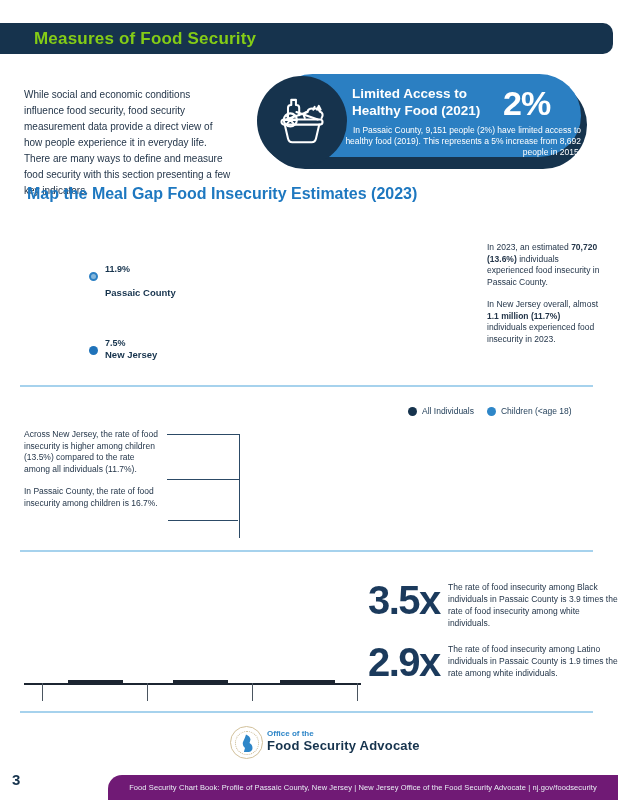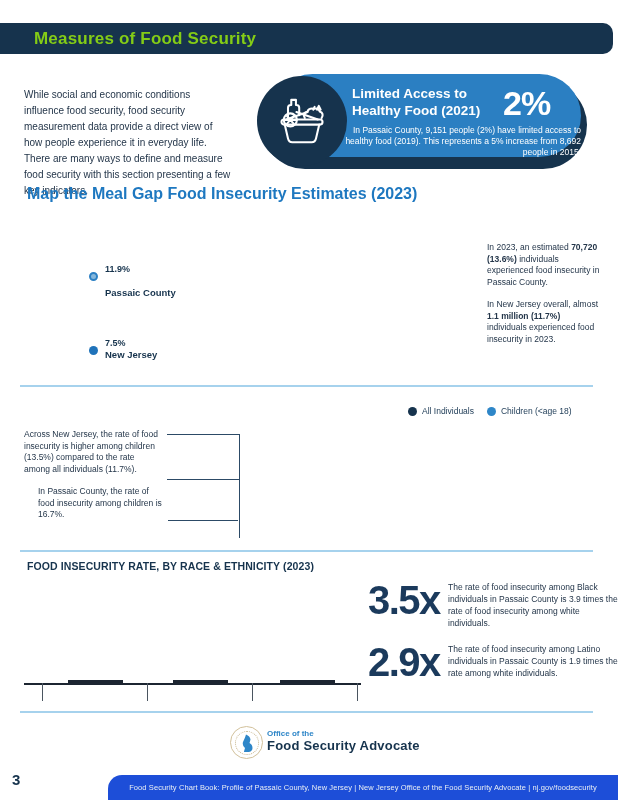--- a/index.html
+++ b/index.html
@@ -70,21 +70,21 @@
   .chart1-notes { left:487px; top:242px; width:114px; font-size:8.5px; line-height:11.5px; color:#24364a; }
   .chart1-notes p + p { margin-top:11px; }
   .chart1-notes b { color:#1c3click147; }
 
   
   .legend { left:408px; top:406px; display:flex; gap:13px; align-items:center;
             font-size:8.5px; color:#1c3a55; }
   .legend-item { display:flex; align-items:center; gap:5px; }
   .legend-dot { width:9px; height:9px; border-radius:50%; }
   .chart2-notes { left:24px; top:429px; width:138px; font-size:8.5px; line-height:11.5px; color:#24364a; }
-  .chart2-notes p + p { margin-top:11px;margin-left:14px; }
+  .chart2-notes p + p { margin-top:11px; }
   .c2-line { background:#2c4a66; }
 
   
   .stat-value { font-size:40px; font-weight:bold; color:#1b3a5c; letter-spacing:-1.5px; }
   .stat-text  { width:170px; font-size:8.5px; line-height:12px; color:#24364a; }
   .axis-line, .axis-bar { background:#1c2531; }
   .axis-tick { background:#4a5560; }
 
   
   .logo-emblem {
@@ -97,21 +97,21 @@
     border:1px dotted #c9b891;
     display:flex; align-items:center; justify-content:center;
   }
   .logo-line1 { left:267px; top:729px; font-size:8px;  font-weight:bold; color:#2e86c8; }
   .logo-line2 { left:267px; top:738px; font-size:13px; font-weight:bold; color:#16334d; letter-spacing:.2px; }
 
   
   .page-number { left:12px; top:771px; font-size:15px; font-weight:bold; color:#16334d; }
   .footer-bar {
     left:108px; top:775px; width:510px; height:25px;
-    background:#1d4ed8; border-radius:14px 0 0 0;
+    background:#701a75; border-radius:14px 0 0 0;
     display:flex; align-items:center; justify-content:center;
   }
   .footer-bar span { color:#e9eff5; font-size:7.5px; letter-spacing:.1px; }
 </style>
 </head>
 <body>
 
 <div id="page">
 
   <div class="abs title-bar">
@@ -186,21 +186,20 @@
     <p>In Passaic County, the rate of food insecurity among children is 16.7%.</p>
   </div>
 
   <div class="abs c2-line" style="left:239px; top:434px; width:1px; height:104px;"></div>
   <div class="abs c2-line" style="left:167px; top:434px; width:72px; height:1px;"></div>
   <div class="abs c2-line" style="left:167px; top:479px; width:72px; height:1px;"></div>
   <div class="abs c2-line" style="left:168px; top:520px; width:70px; height:1px;"></div>
 
   <div class="abs divider" style="top:550px;"></div>
 
-  <h3 class="abs sub-heading" style="left:27px; top:560px;">FOOD INSECURITY RATE, BY RACE &amp; ETHNICITY (2023)</h3>
 
   <div class="abs stat-value" style="left:368px; top:578px;">3.5x</div>
   <p class="abs stat-text" style="left:448px; top:581px;">The rate of food insecurity among Black individuals in Passaic County is 3.9 times the rate of food insecurity among white individuals.</p>
 
   <div class="abs stat-value" style="left:368px; top:640px;">2.9x</div>
   <p class="abs stat-text" style="left:448px; top:643px;">The rate of food insecurity among Latino individuals in Passaic County is 1.9 times the rate among white individuals.</p>
 
   <div class="abs axis-bar" style="left:68px;  top:680px; width:55px; height:3px;"></div>
   <div class="abs axis-bar" style="left:173px; top:680px; width:55px; height:3px;"></div>
   <div class="abs axis-bar" style="left:280px; top:680px; width:55px; height:3px;"></div>

